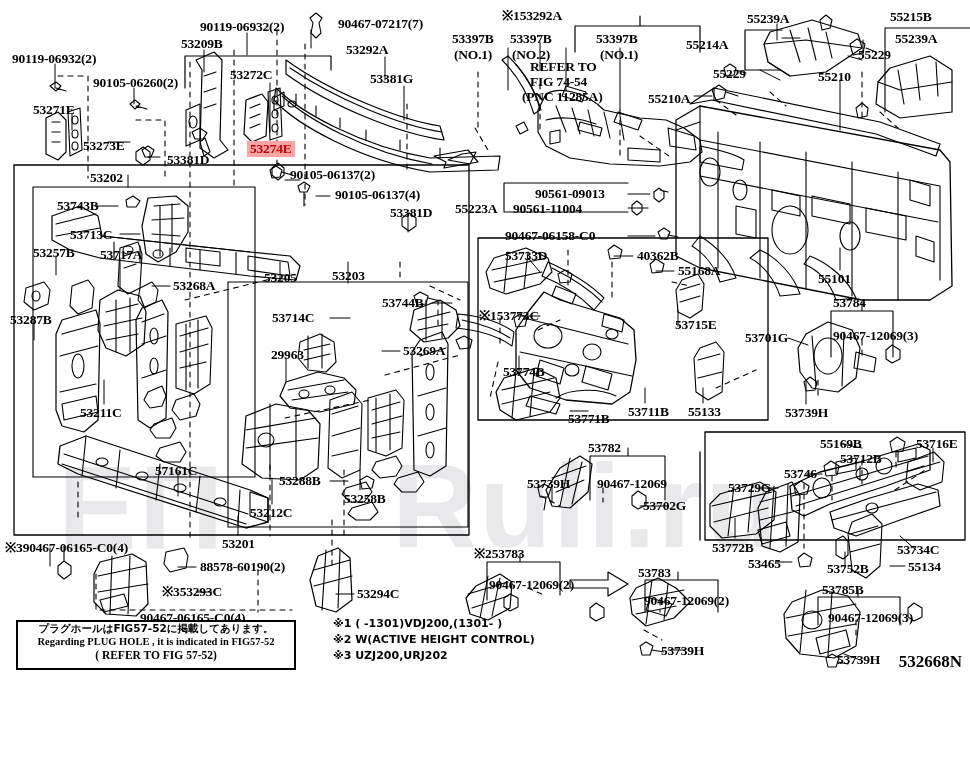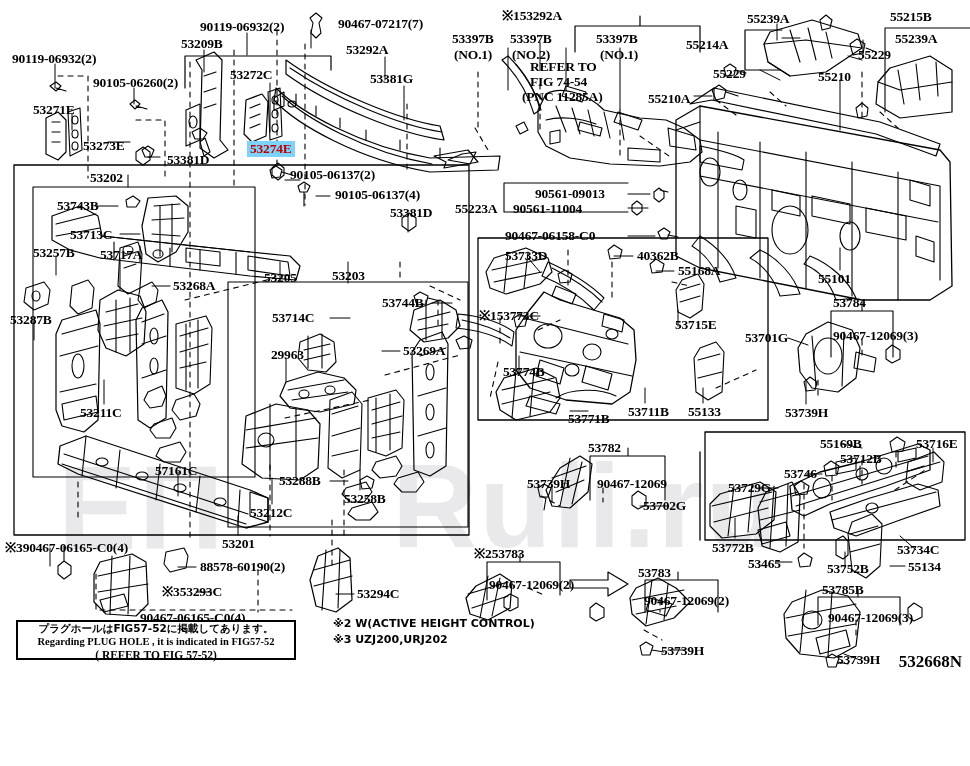--- a/index.html
+++ b/index.html
@@ -13,21 +13,21 @@
   .wm2{left:392px;top:438px;font-size:118px;}
 
   
   #diagram{position:absolute;left:0;top:0;width:970px;height:678px;z-index:2;}
   #diagram svg{display:block;}
 
   
   .lbl{position:absolute;z-index:6;white-space:nowrap;color:#000;
        font-family:"Liberation Serif",serif;font-weight:700;font-size:13.5px;
        letter-spacing:-0.2px;line-height:1.05;}
-  .lbl.hl{background:#7dd3fc;color:#c00000;padding:1px 3px;font-weight:700;}
+  .lbl.hl{background:#fca5a5;color:#c00000;padding:1px 3px;font-weight:700;}
 
   
   .notebox{position:absolute;z-index:6;border:2px solid #000;background:#fff;
            box-sizing:border-box;text-align:center;}
   .notebox div{line-height:1.25;}
   .jp{font-family:"DejaVu Sans",sans-serif;font-size:10.5px;font-weight:700;}
   .en{font-family:"Liberation Serif",serif;font-size:10.5px;font-weight:700;}
   .rf{font-family:"Liberation Serif",serif;font-size:11.5px;font-weight:700;}
 
   .legend{position:absolute;z-index:6;font-family:"DejaVu Sans",sans-serif;
@@ -605,27 +605,28 @@
       <div class="lbl" style="left: 908px; top: 560px;">55134</div>
       <div class="lbl" style="left: 822px; top: 583px;">53785B</div>
       <div class="lbl" style="left: 828px; top: 611px;">90467-12069(3)</div>
       <div class="lbl" style="left: 837px; top: 653px;">53739H</div>
     </div>
 
   <div class="lbl" style="left:530px;top:60px;">REFER TO</div>
   <div class="lbl" style="left:530px;top:75px;">FIG 74-54</div>
   <div class="lbl" style="left:522px;top:90px;">(PNC 11285A)</div>
 
-  <div class="notebox" style="left:16px;top:620px;width:280px;height:40px;">
+  <div class="notebox" style="left:16px;top:620px;width:280px;height:50px;">
     <div class="jp">プラグホールはFIG57-52に掲載してあります。</div>
     <div class="en">Regarding PLUG HOLE , it is indicated in FIG57-52</div>
     <div class="rf">( REFER TO FIG 57-52)</div>
   </div>
 
   <div class="legend" style="left:333px;top:616px;">
+    <div>※1 (    -1301)VDJ200,(1301-    )</div>
     <div>※2 W(ACTIVE HEIGHT CONTROL)</div>
     <div>※3 UZJ200,URJ202</div>
   </div>
 
   <div class="corner">532668N</div>
 
 
 </div>
 
 </body></html>

